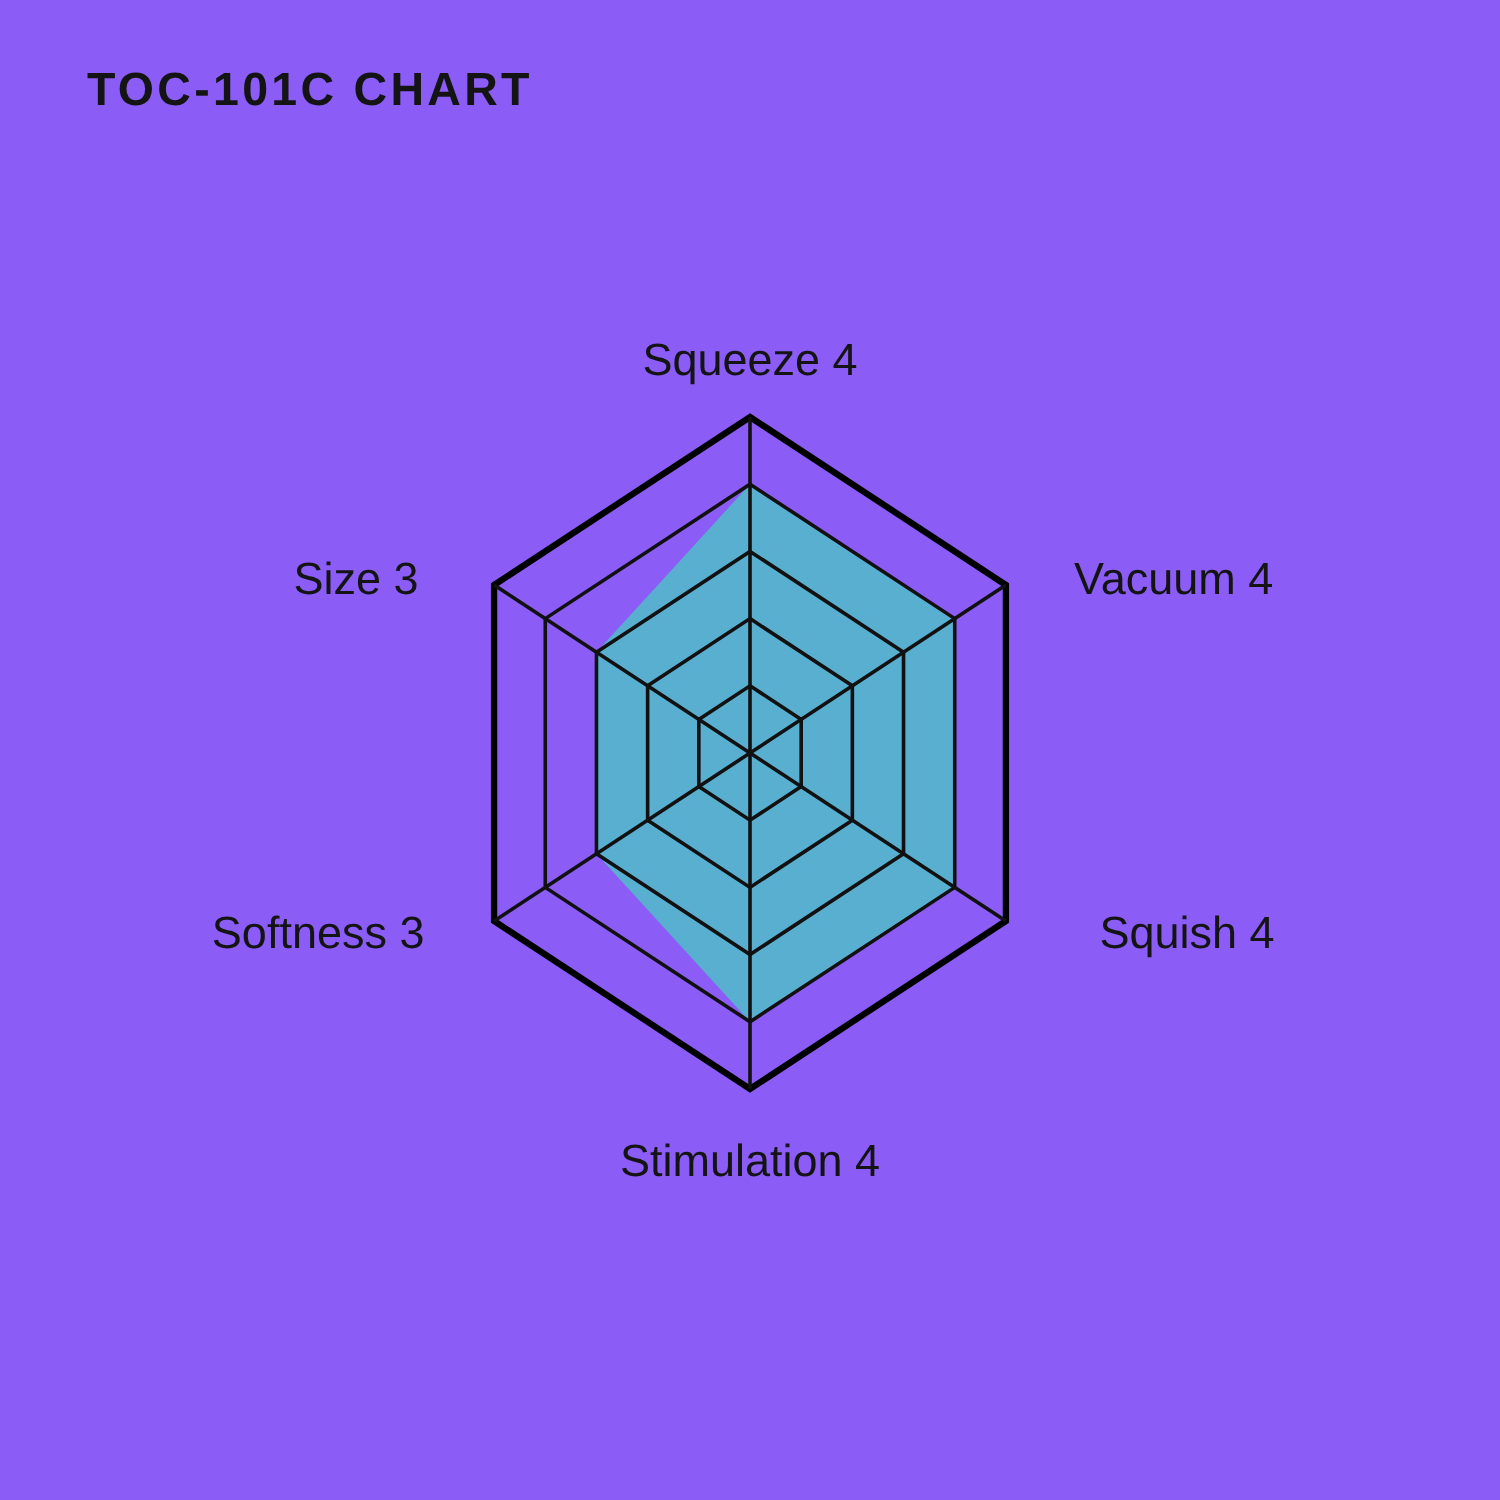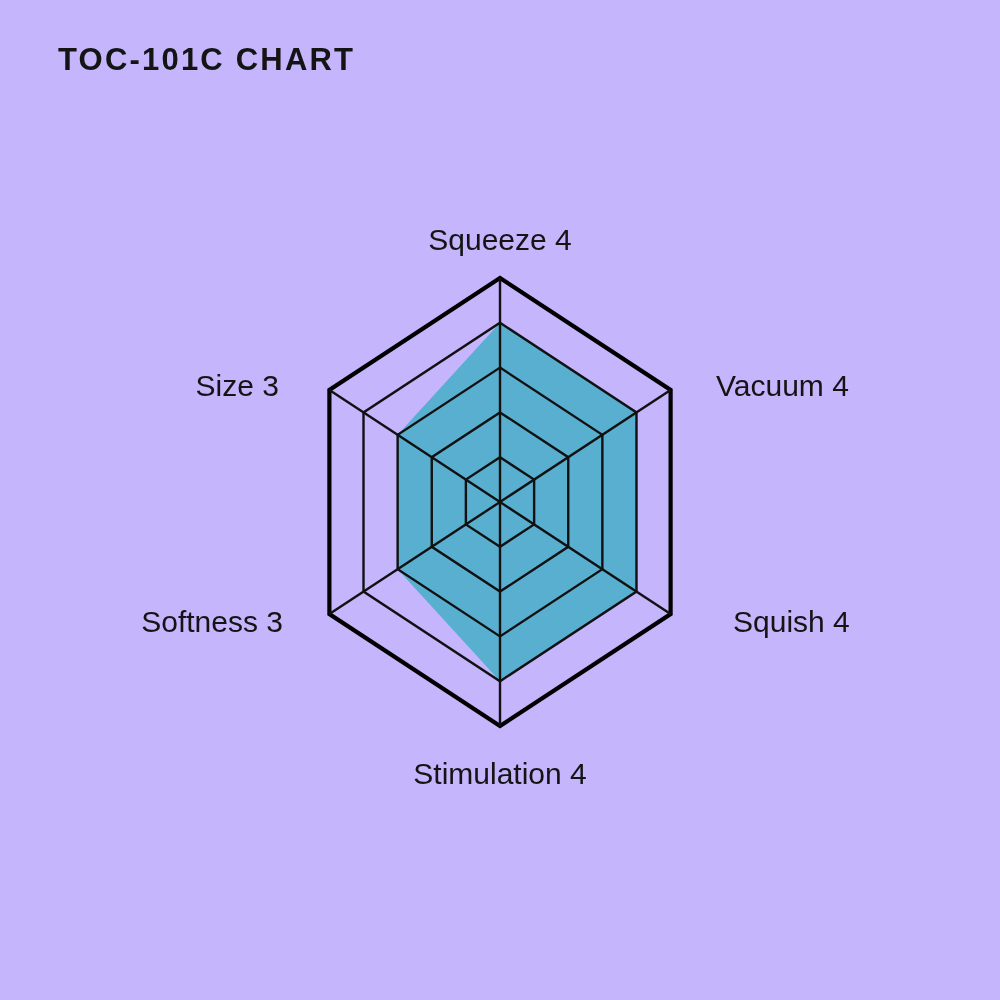--- a/index.html
+++ b/index.html
@@ -15,21 +15,21 @@
     color: #1a1a1a;
     overflow: hidden;
     position: relative;
   }
   #chart-card {
     position: absolute;
     left: 0;
     top: 0;
     width: 1000px;
     height: 1000px;
-    background: #c4b5fd;
+    background: #8b5cf6;
   }
   #chart-title {
     position: absolute;
     left: 58px;
     top: 42px;
     font-size: 31px;
     font-weight: bold;
     letter-spacing: 2.2px;
     color: #141414;
     white-space: nowrap;

